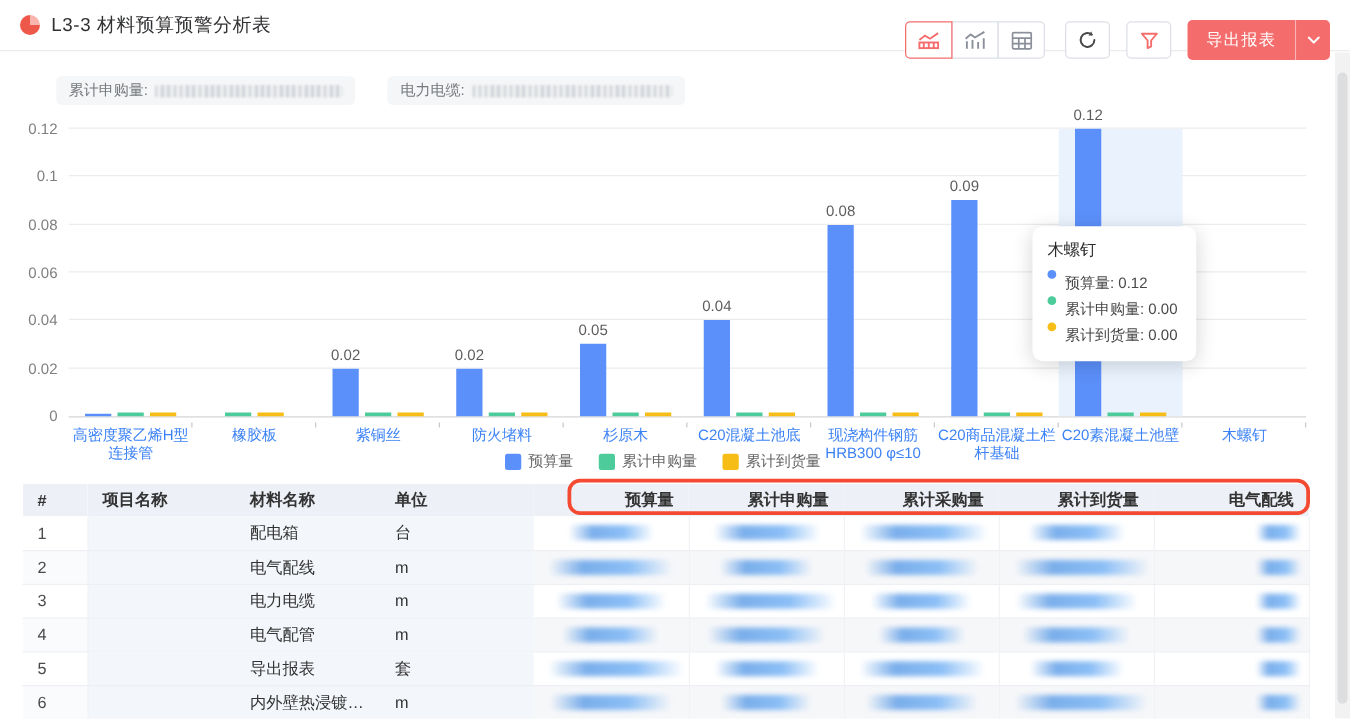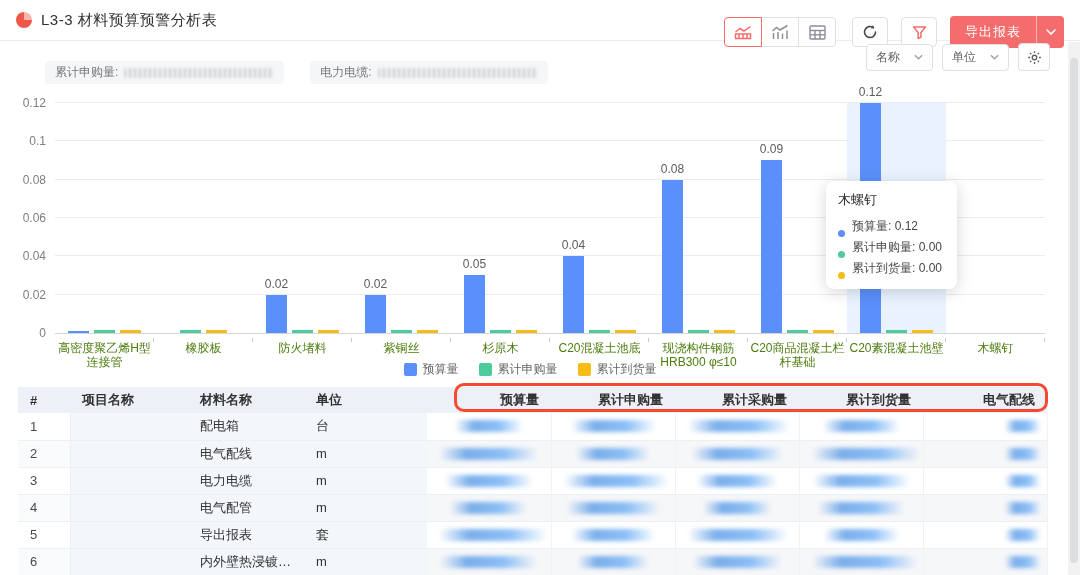--- a/index.html
+++ b/index.html
@@ -49,32 +49,32 @@
         display:flex;align-items:flex-end;}
   .gridline{position:absolute;left:0;right:0;height:1px;background:#ececec;}
   .ylabel{position:absolute;left:6px;width:40px;text-align:right;font-size:12px;color:#7e7e7e;}
   .group{position:relative;width:99px;height:100%;display:flex;align-items:flex-end;
          justify-content:center;gap:5px;}
   .group.hl{background:#e9f2fd;}
   .bar-wrap{position:relative;width:21px;height:100%;display:flex;align-items:flex-end;justify-content:center;}
   .bar{width:21px;}
   .bar-label{position:absolute;left:50%;transform:translateX(-50%);font-size:12px;color:#5c5c5c;white-space:nowrap;}
   .cats{position:absolute;left:55px;top:250px;width:990px;display:flex;}
-  .cat{position:relative;width:99px;text-align:center;font-size:12px;color:#4d7c0f;line-height:1.15;
+  .cat{position:relative;width:99px;text-align:center;font-size:12px;color:#3b82f6;line-height:1.15;
        padding-top:4px;box-sizing:border-box;}
   .cat::after{content:'';position:absolute;right:0;top:0;width:1px;height:4px;background:#c9c9c9;}
   .legend{position:absolute;left:0;top:361px;width:1060px;display:flex;justify-content:center;gap:20px;}
   .legend-item{display:flex;align-items:center;gap:6px;font-size:12px;color:#666;cursor:pointer;}
   .legend-swatch{width:13px;height:13px;border-radius:2px;}
 
   
   .tooltip{position:absolute;left:826px;top:181px;z-index:6;background:#fff;border-radius:8px;
            box-shadow:0 3px 16px rgba(0,0,0,.16);padding:10px 15px 10px 12px;pointer-events:none;}
   .tt-title{font-size:13px;color:#2b2b2b;margin-bottom:7px;}
-  .tt-row{display:flex;align-items:flex-end;gap:7px;font-size:12px;color:#474747;line-height:1.75;white-space:nowrap;}
+  .tt-row{display:flex;align-items:flex-start;gap:7px;font-size:12px;color:#474747;line-height:1.75;white-space:nowrap;}
   .tt-dot{width:7px;height:7px;border-radius:50%;flex:none;}
 
   
   .table-wrap{position:absolute;left:18px;top:387px;width:1029px;}
   table{border-collapse:collapse;table-layout:fixed;width:1029px;font-size:13px;color:#333;}
   th{height:26px;background:#edf0f6;font-weight:bold;text-align:left;padding:0 12px;
      box-sizing:border-box;white-space:nowrap;overflow:hidden;}
   th.num{text-align:right;}
   td{height:27px;padding:0 12px;border-bottom:1px solid #edeff3;box-sizing:border-box;
      white-space:nowrap;overflow:hidden;text-overflow:ellipsis;}
@@ -165,46 +165,20 @@
           <span>
             <svg width="10" height="6" viewBox="0 0 10 6" fill="none" stroke="#fff" stroke-width="1.6" stroke-linecap="round">
               <path d="M1 1 L5 5 L9 1"></path>
             </svg>
           </span>
         </div>
       </div>
     </div>
   </div>
 
-  <div class="controls">
-    <div class="select-box">
-      <span>名称</span>
-      <span>
-        <svg width="9" height="6" viewBox="0 0 10 6" fill="none" stroke="#9aa0a8" stroke-width="1.5">
-            <path d="M1 1 L5 5 L9 1"></path>
-          </svg>
-      </span>
-    </div>
-    <div class="select-box">
-      <span>单位</span>
-      <span>
-        <svg width="9" height="6" viewBox="0 0 10 6" fill="none" stroke="#9aa0a8" stroke-width="1.5">
-            <path d="M1 1 L5 5 L9 1"></path>
-          </svg>
-      </span>
-    </div>
-    <div class="gear-btn">
-      <span>
-        <svg width="15" height="15" viewBox="0 0 16 16" fill="none" stroke="#5f6368" stroke-width="1.4">
-          <circle cx="8" cy="8" r="2.4"></circle>
-          <path d="M8 1.2 v2 M8 12.8 v2 M1.2 8 h2 M12.8 8 h2 M3.2 3.2 l1.4 1.4 M11.4 11.4 l1.4 1.4 M12.8 3.2 l-1.4 1.4 M4.6 11.4 l-1.4 1.4"></path>
-        </svg>
-      </span>
-    </div>
-  </div>
 
   <div class="stats" id="stats">
       <div class="chip">
         <span>累计申购量:</span>
         <span class="chip-blob" style="width: 150px;"></span>
       </div>
       <div class="chip">
         <span>电力电缆:</span>
         <span class="chip-blob" style="width: 160px;"></span>
       </div>
@@ -318,22 +292,22 @@
             <div class="bar" style="height: 3px; background: rgb(77, 203, 155);"></div>
           </div>
           <div class="bar-wrap">
             <div class="bar" style="height: 3px; background: rgb(246, 189, 22);"></div>
           </div>
         </div>
       </div>
     <div class="cats" id="cats">
         <div class="cat">高密度聚乙烯H型连接管</div>
         <div class="cat">橡胶板</div>
+        <div class="cat">紫铜丝</div>
         <div class="cat">防火堵料</div>
-        <div class="cat">紫铜丝</div>
         <div class="cat">杉原木</div>
         <div class="cat">C20混凝土池底</div>
         <div class="cat">现浇构件钢筋 HRB300 φ≤10</div>
         <div class="cat">C20商品混凝土栏杆基础</div>
         <div class="cat">C20素混凝土池壁</div>
         <div class="cat">木螺钉</div>
       </div>
   <div class="ylabel" style="top: 8px;">0.12</div>
       <div class="ylabel" style="top: 46.3333px;">0.1</div>
       <div class="ylabel" style="top: 84.6667px;">0.08</div>

